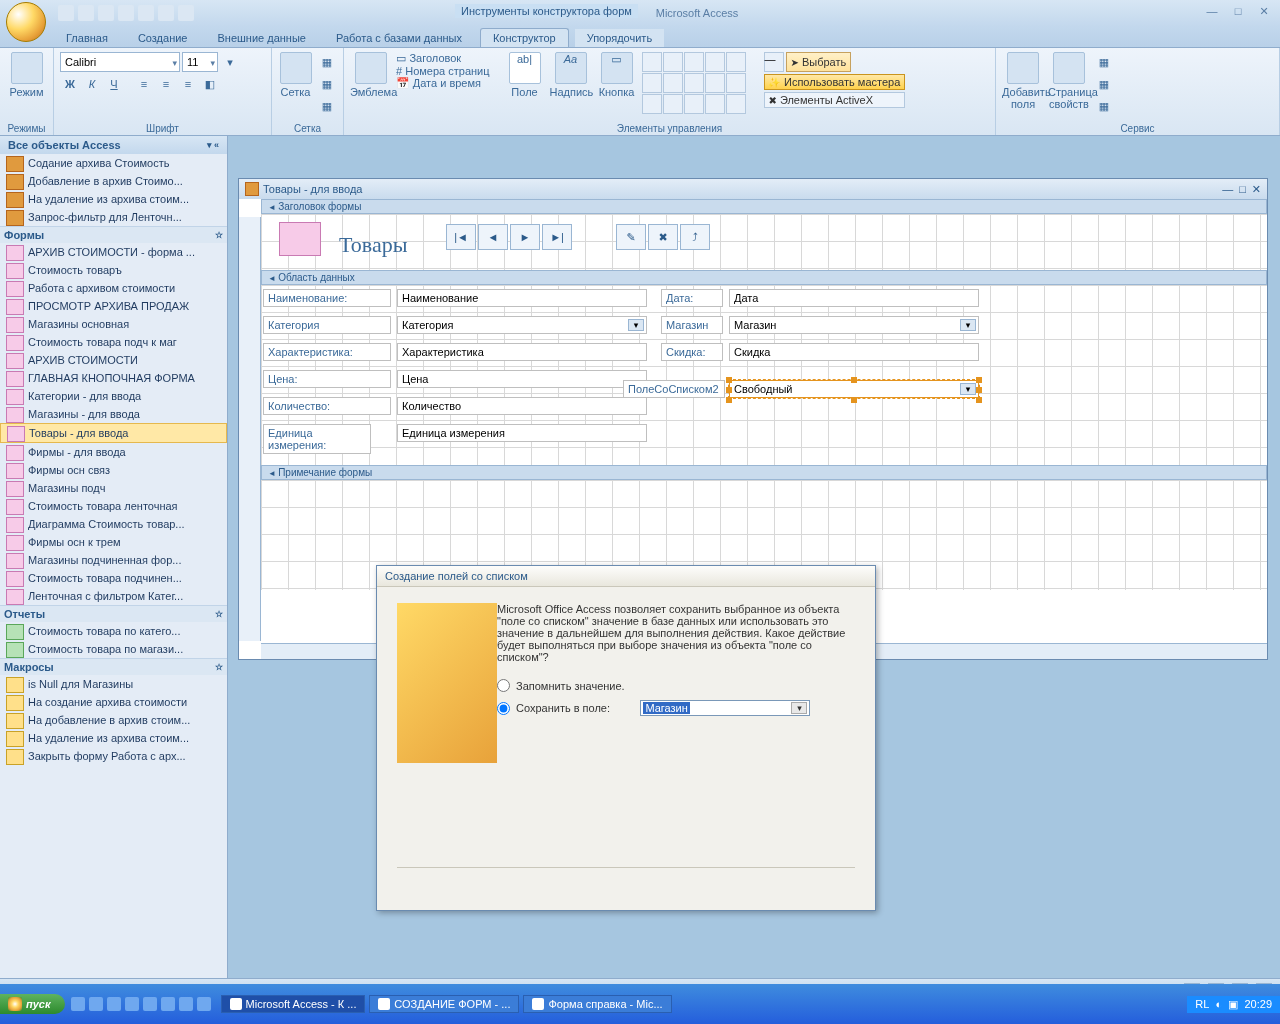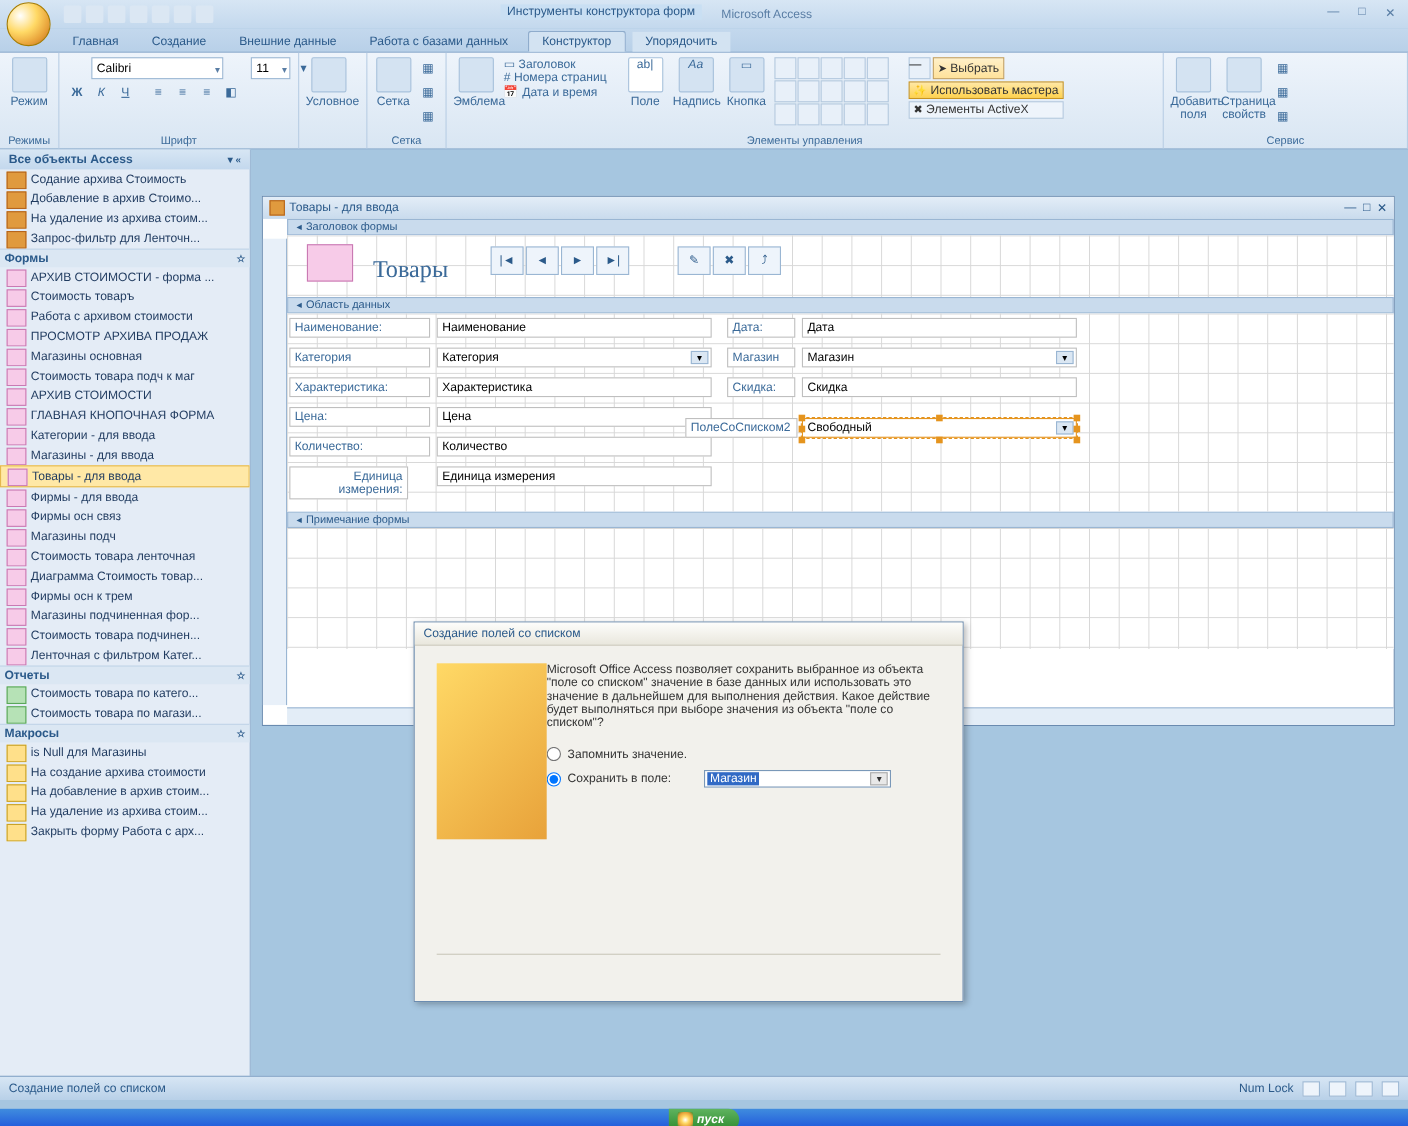--- a/index.html
+++ b/index.html
@@ -23,21 +23,21 @@
 
 
 .ribbon { height:88px; background:linear-gradient(#eef4fb,#d9e6f3); border-bottom:1px solid #8faccc; display:flex; }
 .rgroup { border-right:1px solid #b8cee4; padding:2px 6px 1px; display:flex; flex-direction:column; justify-content:space-between; position:relative;}
 .rgroup-label { text-align:center; color:#3b6a99; font-size:10px; padding-top:1px;}
 .rgroup-body { flex:1; display:flex; align-items:flex-start; gap:4px; padding-top:2px;}
 .bigbtn { width:42px; text-align:center; color:#3b6a99; font-size:10px;}
 .bigbtn .bicon { width:32px; height:32px; margin:0 auto 2px; background:#d4e3f2; border:1px solid #a7c1db; border-radius:2px;}
 .smallrow { display:flex; gap:2px; }
 .smallbtn { width:20px; height:20px; border:1px solid transparent; text-align:center; line-height:18px; color:#3b6a99;}
-.combo { height:20px; border:1px solid #9ab6d3; background:#fff; padding:0 14px 0 4px; position:relative; font-size:11px; line-height:18px;margin-left:23px;}
+.combo { height:20px; border:1px solid #9ab6d3; background:#fff; padding:0 14px 0 4px; position:relative; font-size:11px; line-height:18px;}
 .combo::after { content:"▾"; position:absolute; right:2px; top:1px; color:#5a7ea5; font-size:9px;}
 .ctl-btn { border:1px solid #c6a15e; background:linear-gradient(#fff0c8,#ffe29b); padding:1px 4px; font-size:10px; color:#333; display:flex; align-items:center; gap:3px; white-space:nowrap;}
 .ctl-row { display:flex; gap:1px; flex-wrap:wrap; }
 .ctl-ico { width:20px; height:20px; border:1px solid #b3c8de; background:#e8f0f9;}
 
 
 .main { position:absolute; top:136px; left:0; right:0; bottom:46px; display:flex; }
 .navpane { width:228px; background:#e4ecf6; border-right:1px solid #8faccc; display:flex; flex-direction:column;}
 .nav-head { background:linear-gradient(#d7e6f4,#c3d8ed); padding:3px 8px; color:#2b5a8a; font-weight:bold; display:flex; align-items:center;}
 .nav-head .dd { margin-left:auto; font-size:9px;}
@@ -91,21 +91,21 @@
 .wiz-btns { position:absolute; bottom:12px; right:16px; display:flex; gap:10px;}
 .wiz-btn { border:1px solid #9b9b9b; background:linear-gradient(#fff,#e8e8e8); padding:3px 16px; font-size:11px; cursor:pointer;}
 .wiz-line { position:absolute; bottom:42px; left:20px; right:20px; height:1px; background:#cac7ba;}
 
 
 .statusbar { position:absolute; bottom:24px; left:0; right:0; height:22px; background:linear-gradient(#d7e6f4,#b8d0e8); border-top:1px solid #8faccc; display:flex; align-items:center; padding:0 8px; color:#2b5a8a;}
 .statusbar .right{margin-left:auto;display:flex;gap:8px;align-items:center;}
 .view-sw{width:16px;height:14px;border:1px solid #9ab6d3;background:#eef4fb;}
 
 
-.taskbar { position:absolute; bottom:0; left:0; right:0; height:16px; background:linear-gradient(#3f8cde,#245edc); display:flex; align-items:center;flex-direction:column;}
+.taskbar { position:absolute; bottom:0; left:0; right:0; height:40px; background:linear-gradient(#3f8cde,#245edc); display:flex; align-items:center;}
 .start { background:linear-gradient(#5fb35f,#2d8a2d); color:#fff; font-weight:bold; font-style:italic; padding:3px 14px 3px 8px; border-radius:0 10px 10px 0; display:flex; align-items:center; gap:4px;}
 .start::before{content:"";width:14px;height:14px;background:radial-gradient(circle,#fff,#ffd966,#e8a23a,#2d8a2d);border-radius:2px;}
 .ql { display:flex; gap:4px; padding:0 6px;}
 .ql > div{width:14px;height:14px;background:#6fa8ef;border-radius:2px;}
 .task { background:#3b7dd8; border:1px solid #2a5fb0; color:#fff; padding:2px 8px; margin-left:4px; display:flex; align-items:center; gap:4px; max-width:150px; white-space:nowrap; overflow:hidden;}
 .task.active{background:#1f4fa8;}
 .task::before{content:"";width:12px;height:12px;background:#fff;border-radius:2px;}
 .tray { margin-left:auto; background:#1a8cff; padding:2px 8px; color:#fff; display:flex; align-items:center; gap:6px;}
 </style>
 </head>
@@ -159,26 +159,20 @@
         <div class="smallbtn"><i>К</i></div>
         <div class="smallbtn"><u>Ч</u></div>
         <div style="width:6px"></div>
         <div class="smallbtn">≡</div>
         <div class="smallbtn">≡</div>
         <div class="smallbtn">≡</div>
         <div class="smallbtn">◧</div>
       </div>
     </div>
     <div class="rgroup-label">Шрифт</div>
-  </div>
-  <div class="rgroup" style="width:62px">
-    <div class="rgroup-body">
-        <div class="bigbtn"><div class="bicon"></div><span>Условное</span></div>
-      </div>
-    <div class="rgroup-label"></div>
   </div>
   <div class="rgroup" style="width:72px">
     <div class="rgroup-body">
         <div class="bigbtn"><div class="bicon"></div><span>Сетка</span></div>
         <div style="display:flex;flex-direction:column;gap:2px">
           <div class="smallbtn">▦</div>
           <div class="smallbtn">▦</div>
           <div class="smallbtn">▦</div>
         </div>
       </div>
@@ -314,21 +308,21 @@
             <div class="field-lbl" style="left: 2px; top: 4px; width: 128px;">Наименование:</div>
             <div class="field-box" style="left: 136px; top: 4px; width: 250px;">Наименование</div>
             <div class="field-lbl" style="left: 2px; top: 31px; width: 128px;">Категория</div>
             <div class="field-box combo-look" style="left: 136px; top: 31px; width: 250px;">Категория</div>
             <div class="field-lbl" style="left: 2px; top: 58px; width: 128px;">Характеристика:</div>
             <div class="field-box" style="left: 136px; top: 58px; width: 250px;">Характеристика</div>
             <div class="field-lbl" style="left: 2px; top: 85px; width: 128px;">Цена:</div>
             <div class="field-box" style="left: 136px; top: 85px; width: 250px;">Цена</div>
             <div class="field-lbl" style="left: 2px; top: 112px; width: 128px;">Количество:</div>
             <div class="field-box" style="left: 136px; top: 112px; width: 250px;">Количество</div>
-            <div class="field-lbl" style="left: 2px; top: 139px; width: 108px; text-align: right;">Единица измерения:</div>
+            <div class="field-lbl" style="left: 2px; top: 139px; width: 108px;">Единица измерения:</div>
             <div class="field-box" style="left: 136px; top: 139px; width: 250px;">Единица измерения</div>
             <div class="field-lbl" style="left: 400px; top: 4px; width: 62px;">Дата:</div>
             <div class="field-box" style="left: 468px; top: 4px; width: 250px;">Дата</div>
             <div class="field-lbl" style="left: 400px; top: 31px; width: 62px;">Магазин</div>
             <div class="field-box combo-look" style="left: 468px; top: 31px; width: 250px;">Магазин</div>
             <div class="field-lbl" style="left: 400px; top: 58px; width: 62px;">Скидка:</div>
             <div class="field-box" style="left: 468px; top: 58px; width: 250px;">Скидка</div>
             <div class="field-lbl" style="left: 362px; top: 95px; width: 102px;">ПолеСоСписком2</div>
             <div class="field-box combo-look sel-handles" style="left: 468px; top: 95px; width: 250px;">Свободный</div>
             <div class="sel-corner" style="left: 465px; top: 92px;"></div>

